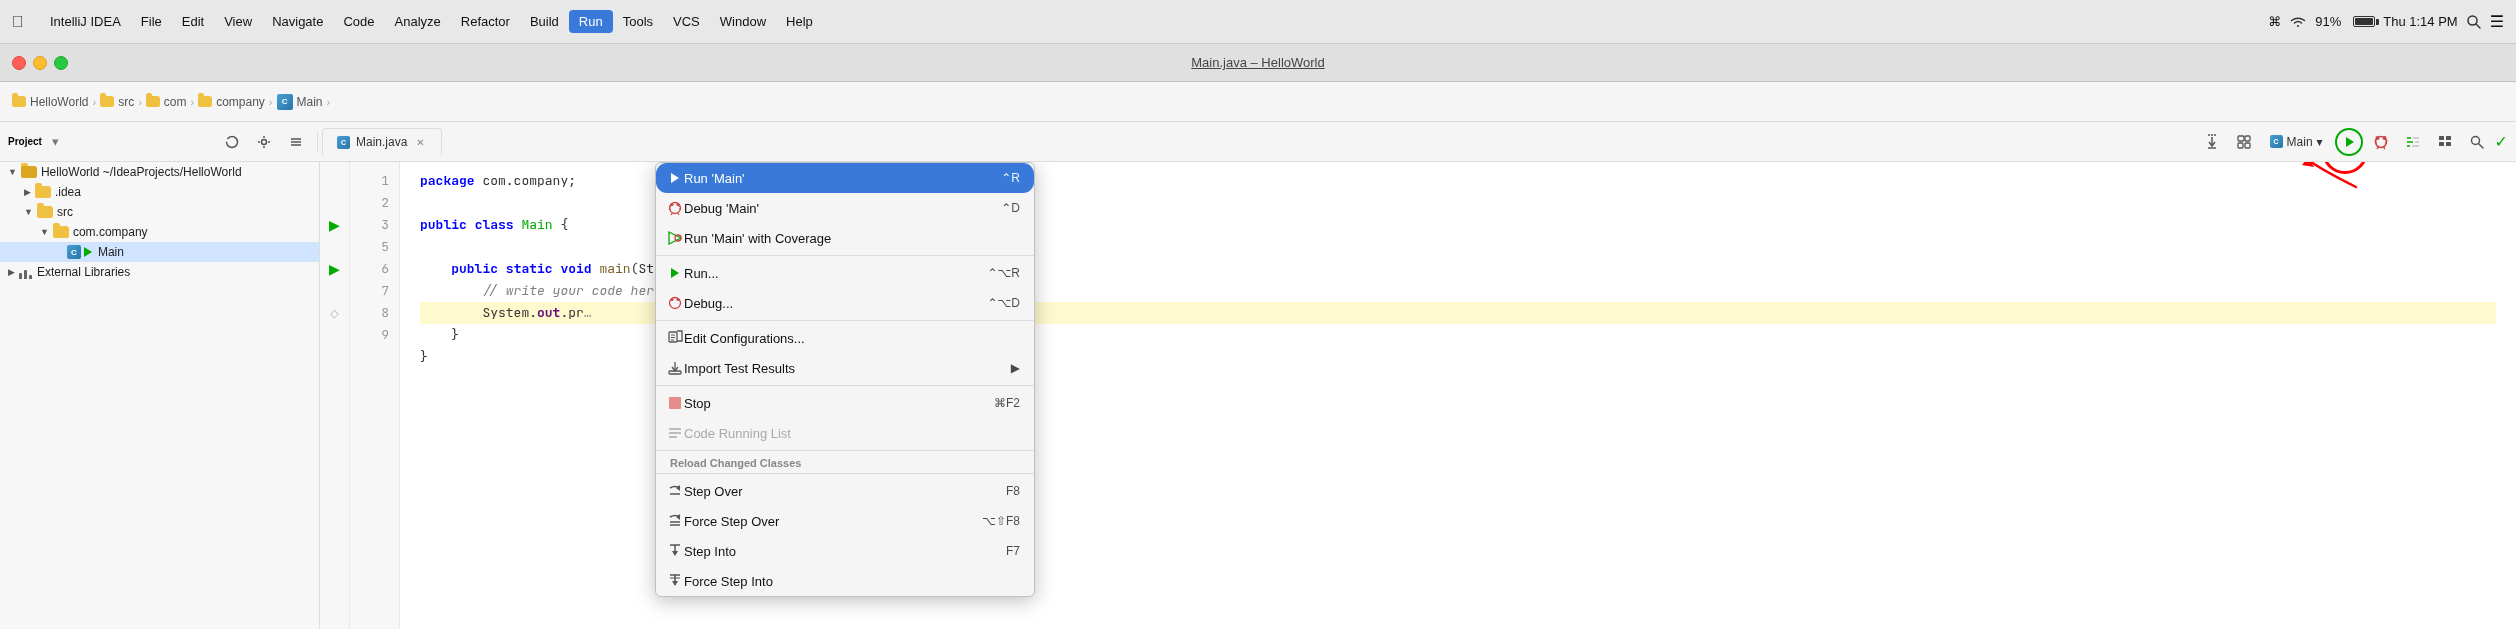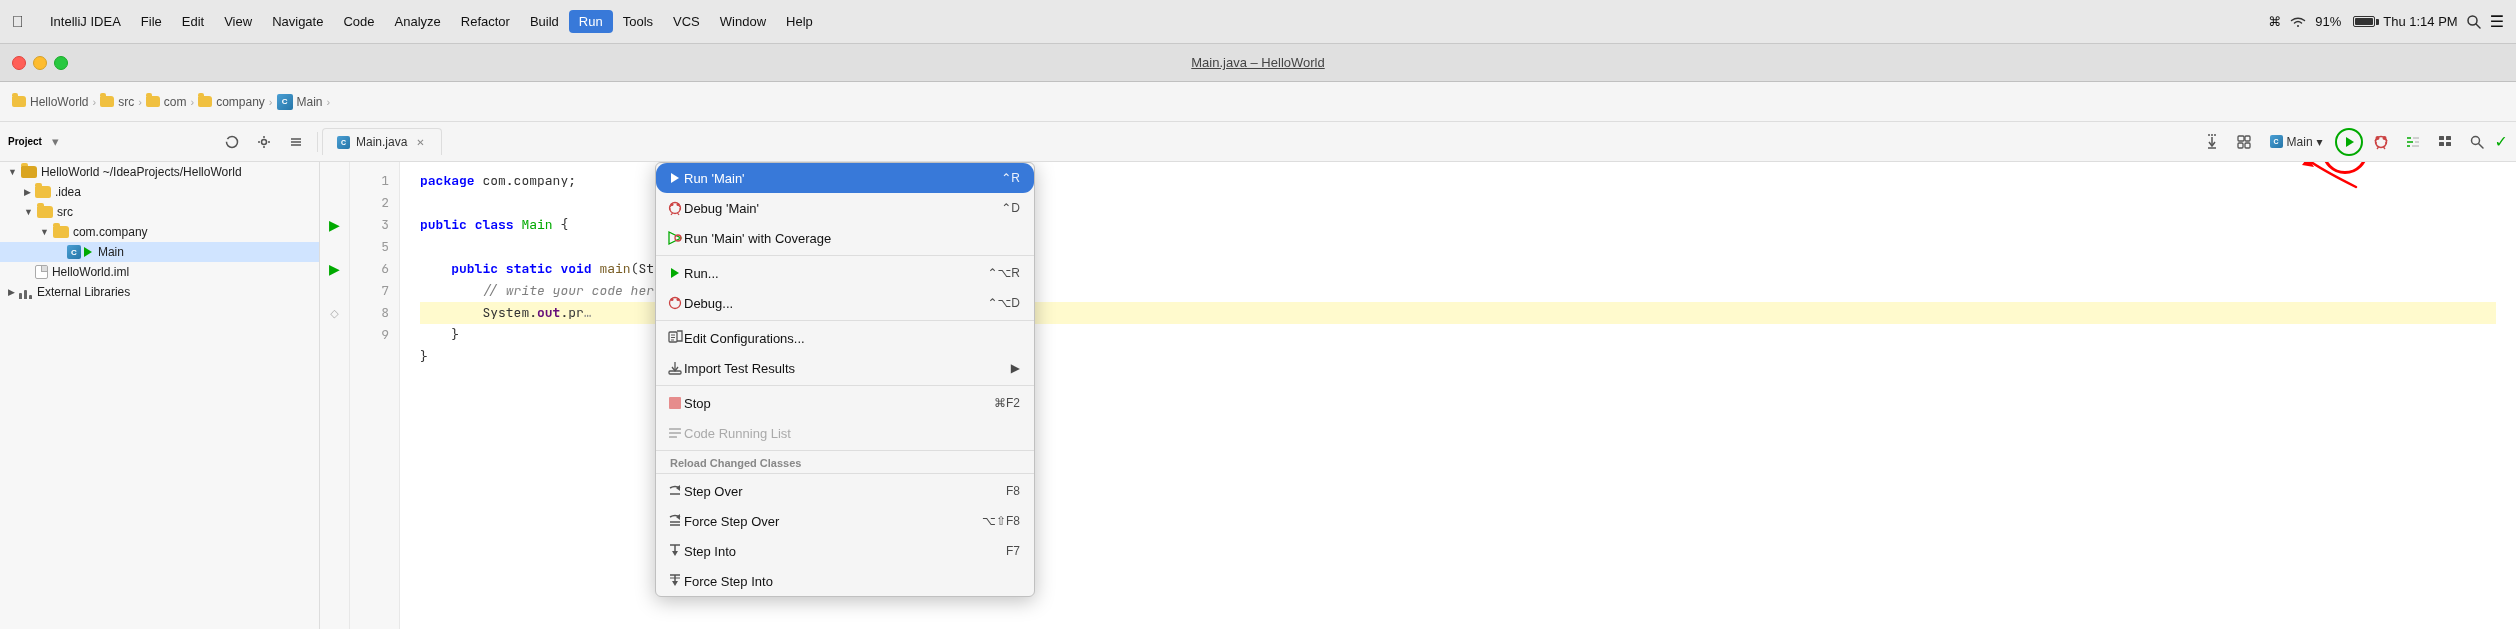--- a/index.html
+++ b/index.html
@@ -697,25 +697,20 @@
       <span>com.company</span>
     </div>
     <div class="tree-item selected" style="padding-left:56px;">
       <span style="font-size:9px; color:transparent;">▶</span>
       <div class="java-icon" style="width:14px;height:14px;font-size:8px;">C</div>
       <svg width="12" height="12" viewBox="0 0 12 12" style="margin-left:-3px;">
         <polygon points="2,1 10,6 2,11" fill="#00aa00"></polygon>
       </svg>
       <span>Main</span>
     </div>
-    <div class="tree-item" style="padding-left:24px;">
-      <span style="font-size:9px; color:transparent;">▶</span>
-      <div class="file-icon" style="width:13px;height:14px;"></div>
-      <span>HelloWorld.iml</span>
-    </div>
     <div class="tree-item" style="padding-left:8px;">
       <span style="font-size:9px; color:#555;">▶</span>
       <div class="bar-chart-icon">
         <span style="height:6px;"></span>
         <span style="height:9px;"></span>
         <span style="height:4px;"></span>
       </div>
       <span>External Libraries</span>
     </div>
   </div>

